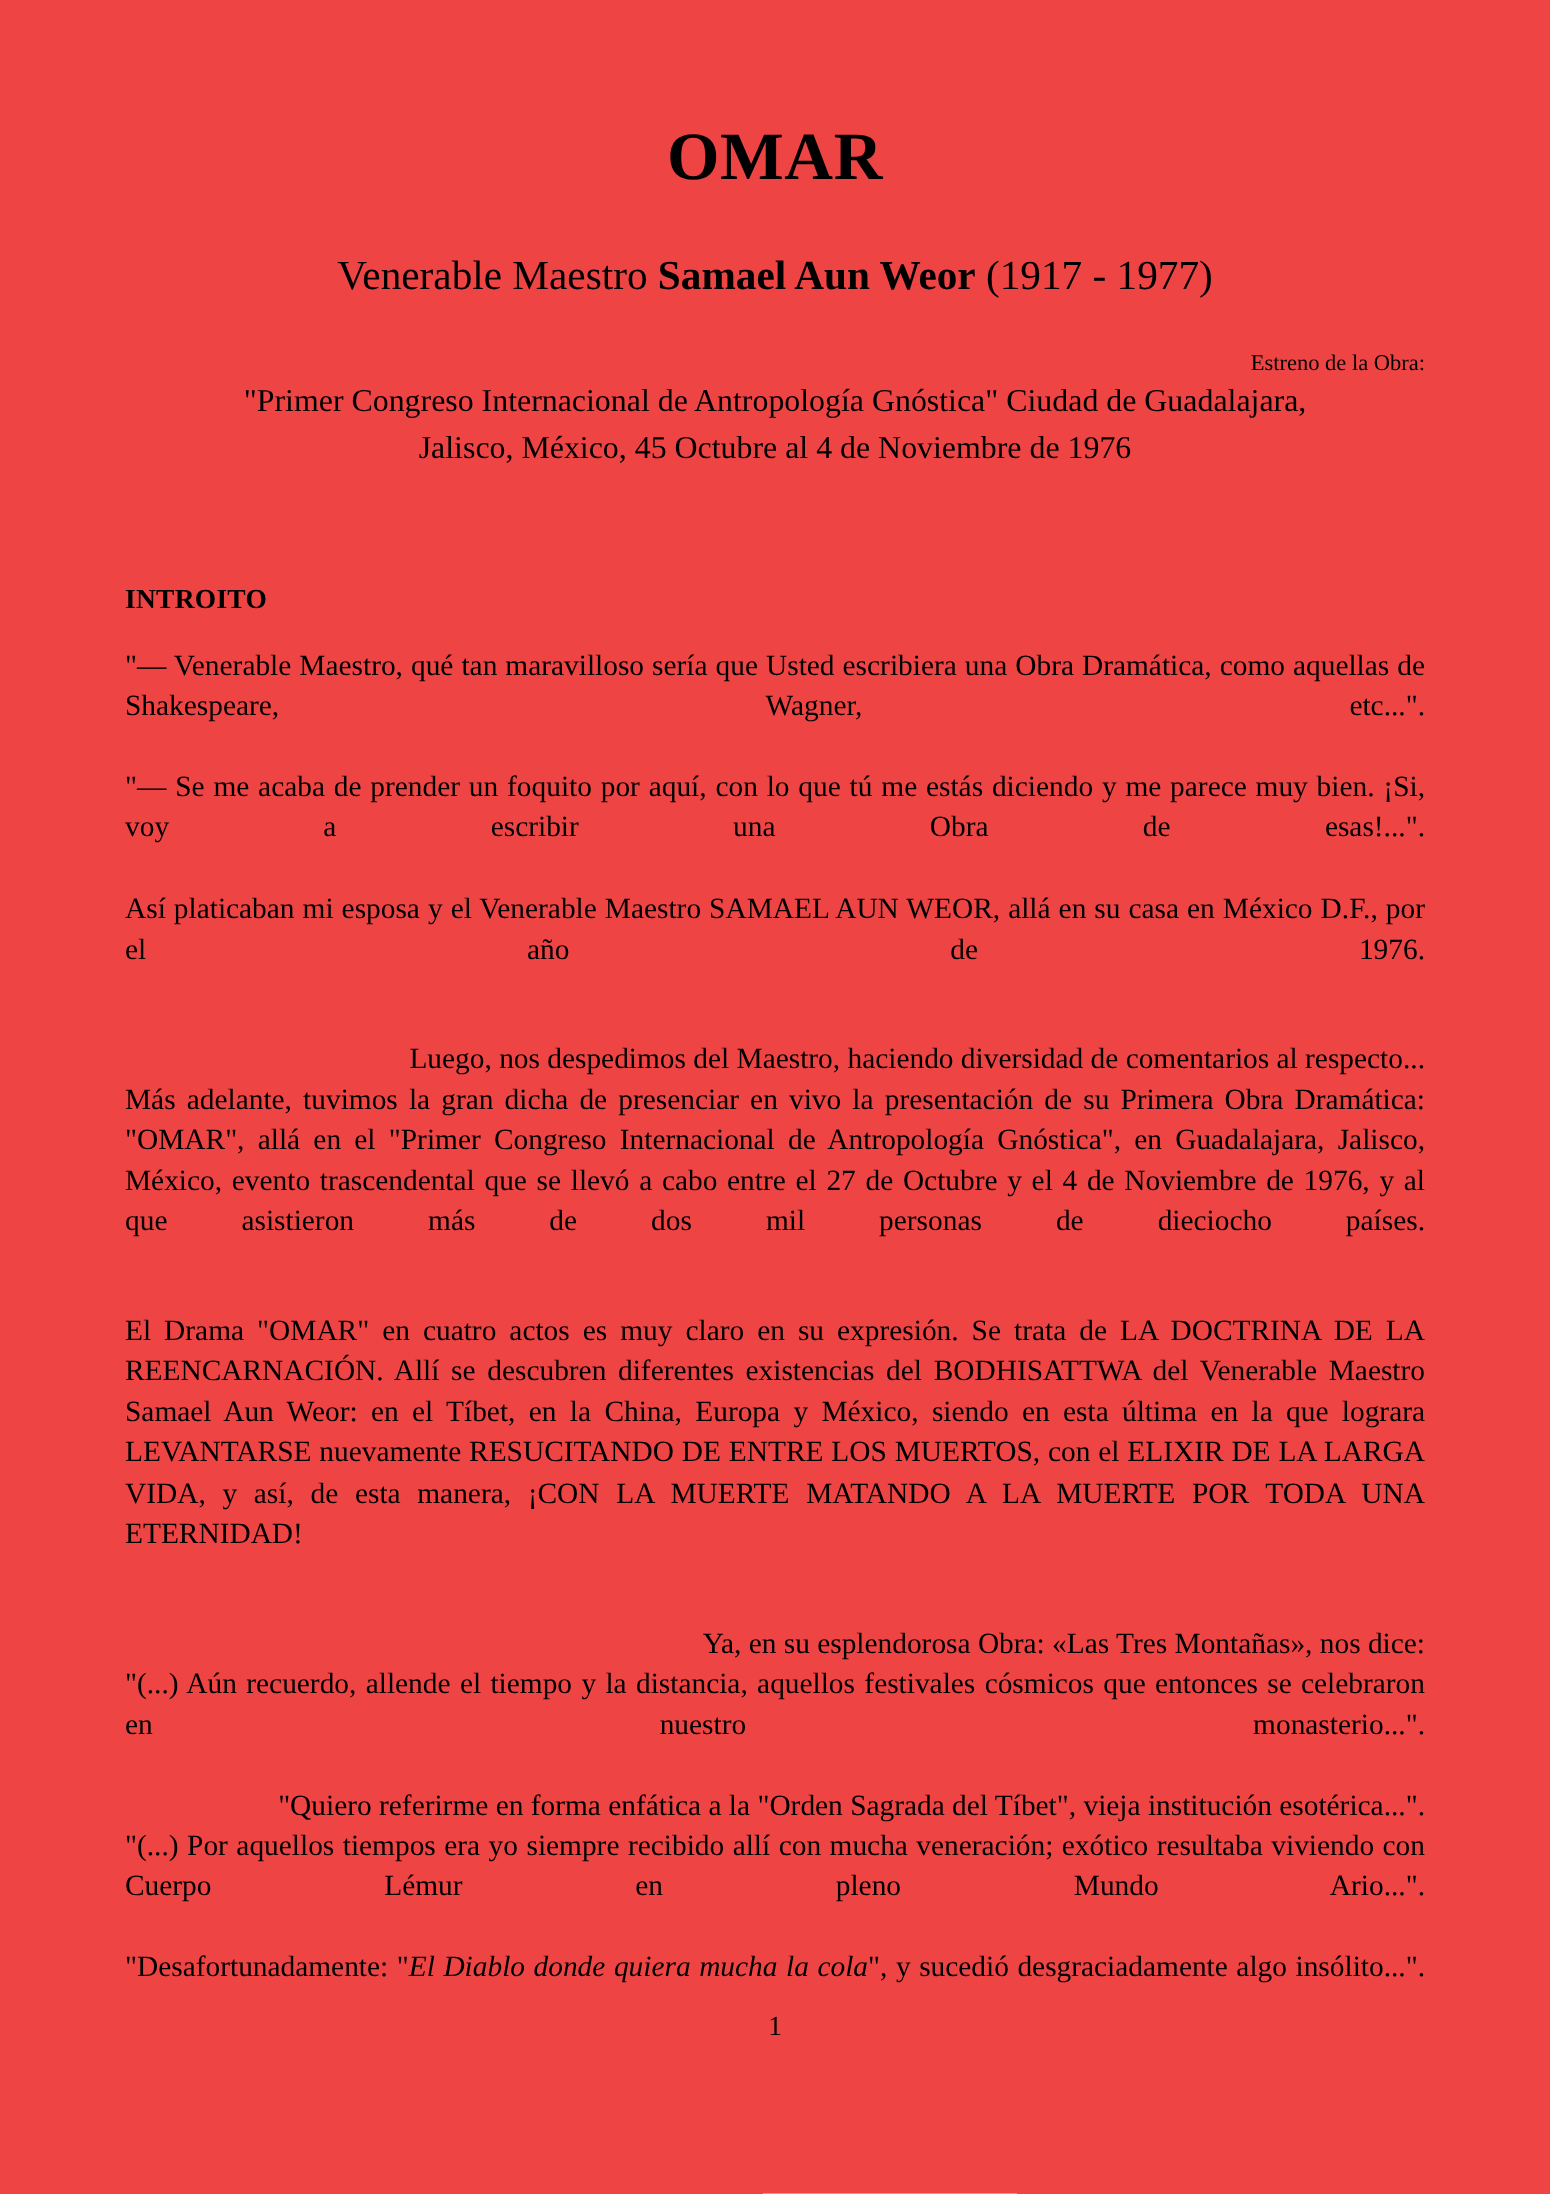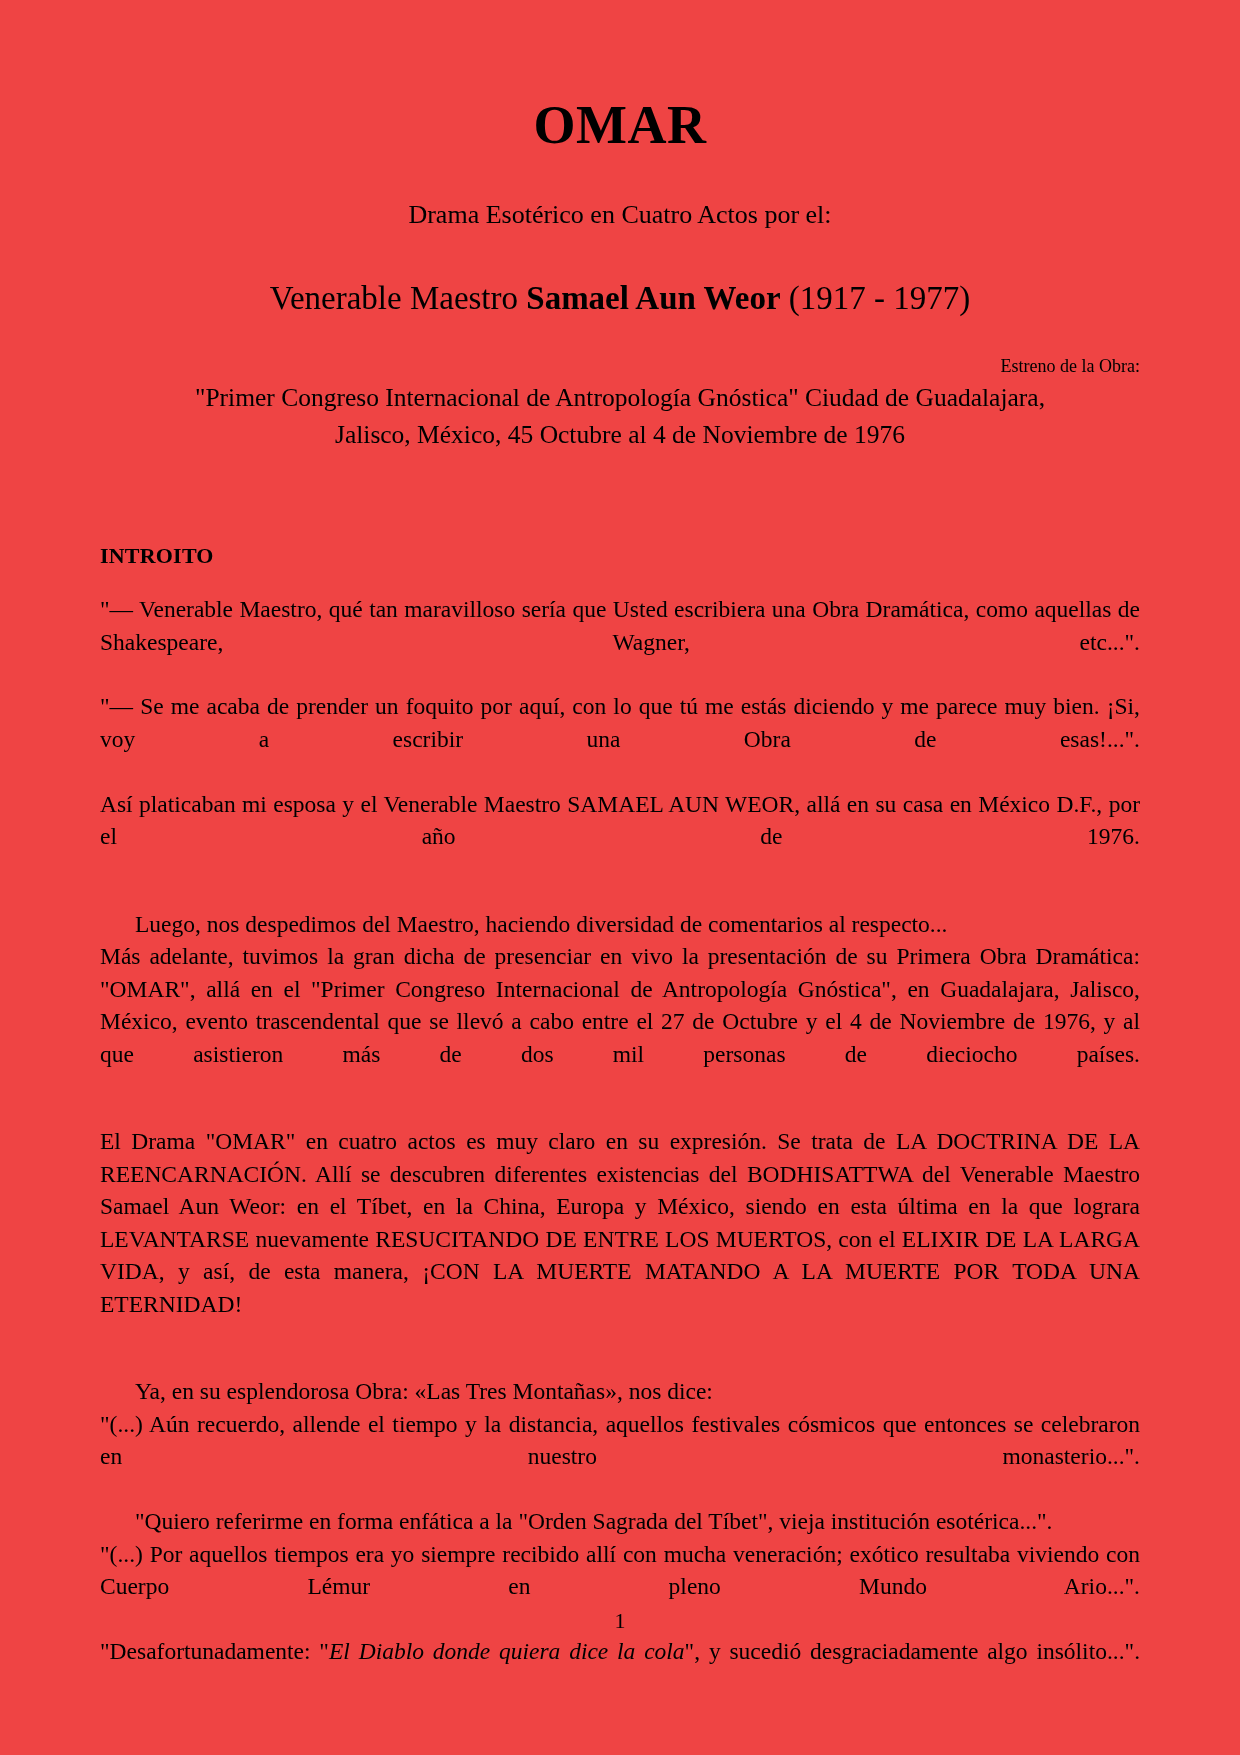--- a/index.html
+++ b/index.html
@@ -103,21 +103,21 @@
     margin: 0;
     text-align: justify;
   }
   
   .body-block p:after {
     content: "";
     display: inline-block;
     width: 100%;
   }
   .body-block p.nojust {
-    text-align: left;
+    text-align: right;
     margin-left: 35px;
   }
   .body-block p.nojust:after { display: none; }
   .italic { font-style: italic; }
 
   .page-number {
     position: absolute;
     left: 0;
     right: 0;
     top: 1608px;
@@ -126,21 +126,20 @@
   }
 </style>
 </head>
 <body>
 
 <div class="page">
   <div class="content">
 
     <h1 class="doc-title">OMAR</h1>
 
-    <div class="doc-subtitle">Drama Esotérico en Cuatro Actos por el:</div>
 
 
     <div class="doc-author">
       <span>Venerable Maestro </span><span class="author-name">Samael Aun Weor</span><span> (1917 - 1977)</span>
     </div>
 
     <div class="premiere">Estreno de la Obra:</div>
     <div class="premiere-line2">"Primer Congreso Internacional de Antropología Gnóstica" Ciudad de Guadalajara,</div>
     <div class="premiere-line2">Jalisco, México, 45 Octubre al 4 de Noviembre de 1976</div>
 
@@ -159,20 +158,20 @@
 
     <div class="body-block gap">
       <p>El Drama "OMAR" en cuatro actos es muy claro en su expresión. Se trata de LA DOCTRINA DE LA REENCARNACIÓN. Allí se descubren diferentes existencias del BODHISATTWA del Venerable Maestro Samael Aun Weor: en el Tíbet, en la China, Europa y México, siendo en esta última en la que lograra LEVANTARSE nuevamente RESUCITANDO DE ENTRE LOS MUERTOS, con el ELIXIR DE LA LARGA VIDA, y así, de esta manera, ¡CON LA MUERTE MATANDO A LA MUERTE POR TODA UNA ETERNIDAD!</p>
     </div>
 
     <div class="body-block gap">
       <p class="nojust">Ya, en su esplendorosa Obra: «Las Tres Montañas», nos dice:</p>
       <p>"(...) Aún recuerdo, allende el tiempo y la distancia, aquellos festivales cósmicos que entonces se celebraron en nuestro monasterio...".</p>
       <p class="nojust">"Quiero referirme en forma enfática a la "Orden Sagrada del Tíbet", vieja institución esotérica...".</p>
       <p>"(...) Por aquellos tiempos era yo siempre recibido allí con mucha veneración; exótico resultaba viviendo con Cuerpo Lémur en pleno Mundo Ario...".</p>
-      <p><span>"Desafortunadamente: "</span><span class="italic">El Diablo donde quiera dice la cola</span><span>", y sucedió desgraciadamente algo insólito...".</span></p>
+      <p><span>"Desafortunadamente: "</span><span class="italic">El Diablo donde quiera mucha la cola</span><span>", y sucedió desgraciadamente algo insólito...".</span></p>
 
     </div>
 
   </div>
 
   <div class="page-number">1</div>
 </div>
 
 </body></html>

